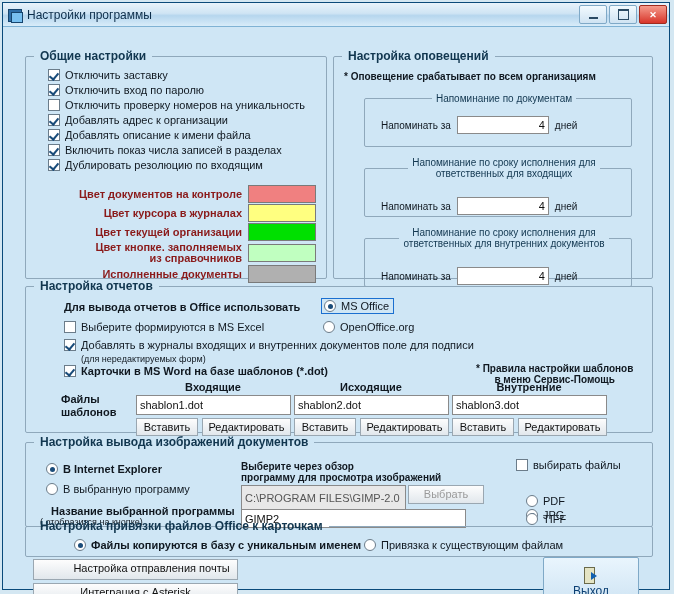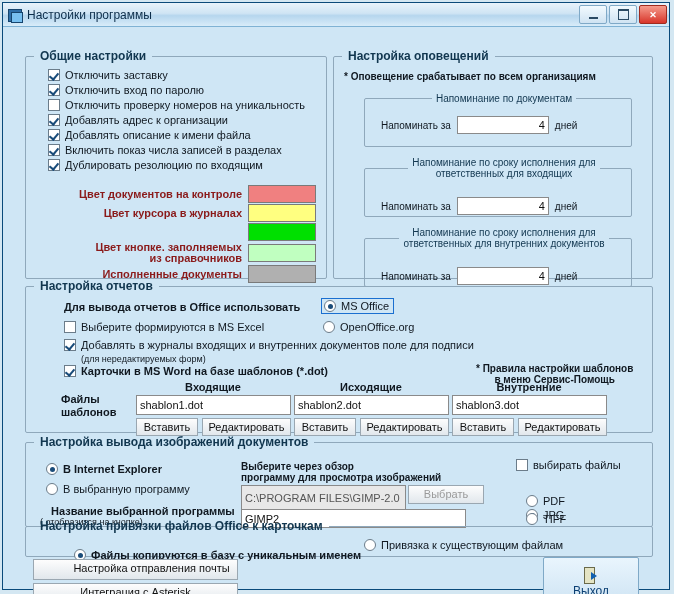--- a/index.html
+++ b/index.html
@@ -295,20 +295,21 @@
       <div style="position:absolute; left:10px; top:122px; width:280px;">
         <div class="colorrow">
           <div class="colorlabel">Цвет документов на контроле</div>
           <div class="swatch" style="background:#f08080;"></div>
         </div>
         <div class="colorrow">
           <div class="colorlabel">Цвет курсора в журналах</div>
           <div class="swatch" style="background:#ffff80;"></div>
         </div>
         <div class="colorrow">
+          <div class="colorlabel">Цвет текущей организации</div>
           <div class="swatch" style="background:#00e000;"></div>
         </div>
         <div class="colorrow">
           <div class="colorlabel">Цвет кнопке. заполняемых
 из справочников</div>
           <div class="swatch" style="background:#c0ffc0;"></div>
         </div>
         <div class="colorrow">
           <div class="colorlabel">Исполненные документы</div>
           <div class="swatch" style="background:#b0b0b0;"></div>
@@ -438,21 +439,21 @@
         <span class="chklabel">PDF</span>
       </div>
       <div style="position:absolute; left:500px; top:64px; display:flex; align-items:center;">
         <div class="radio"></div>
         <span class="chklabel">TIFF</span>
       </div>
     </fieldset>
 
     <fieldset class="grp" style="left:22px; top:492px; width:626px; height:36px;">
       <legend>Настройка привязки файлов Office к карточкам</legend>
-      <div style="position:absolute; left:48px; top:16px; display:flex; align-items:center;">
+      <div style="position:absolute; left:48px; top:6px; display:flex; align-items:center;">
         <div class="radio on"></div>
         <span class="chklabel" style="font-weight:bold;">Файлы копируются в базу с уникальным именем</span>
       </div>
       <div style="position:absolute; left:338px; top:6px; display:flex; align-items:center;">
         <div class="radio"></div>
         <span class="chklabel">Привязка к существующим файлам</span>
       </div>
     </fieldset>
 
     <div class="btn" style="position:absolute; left:30px; top:532px; width:205px; height:21px;padding-left:36px;">Настройка отправления почты</div>

